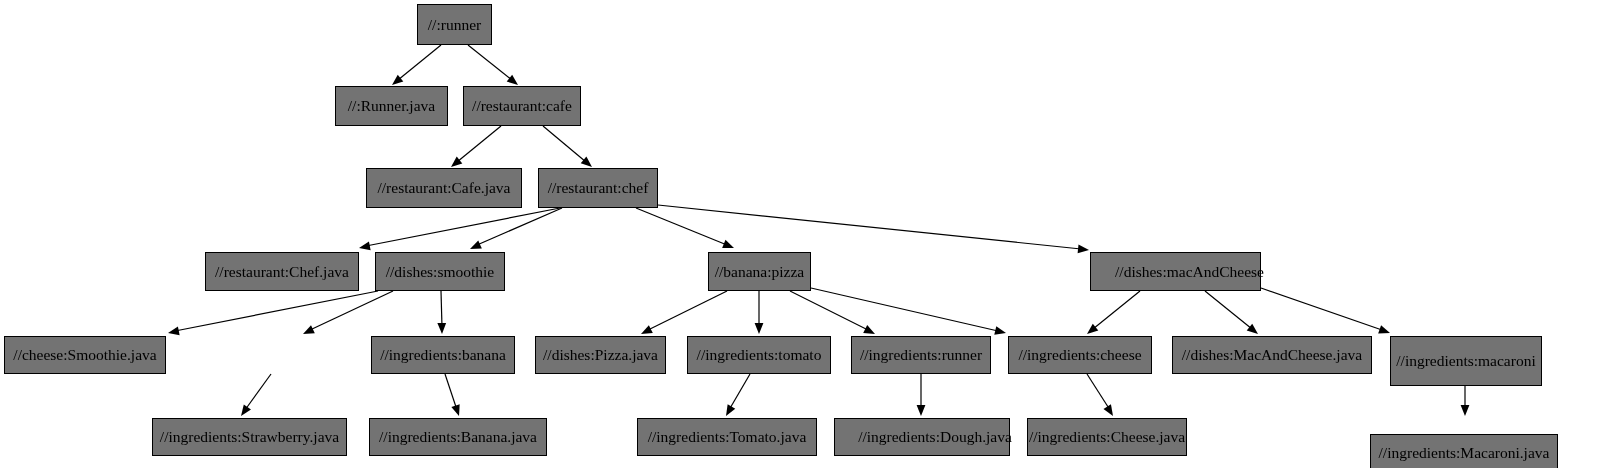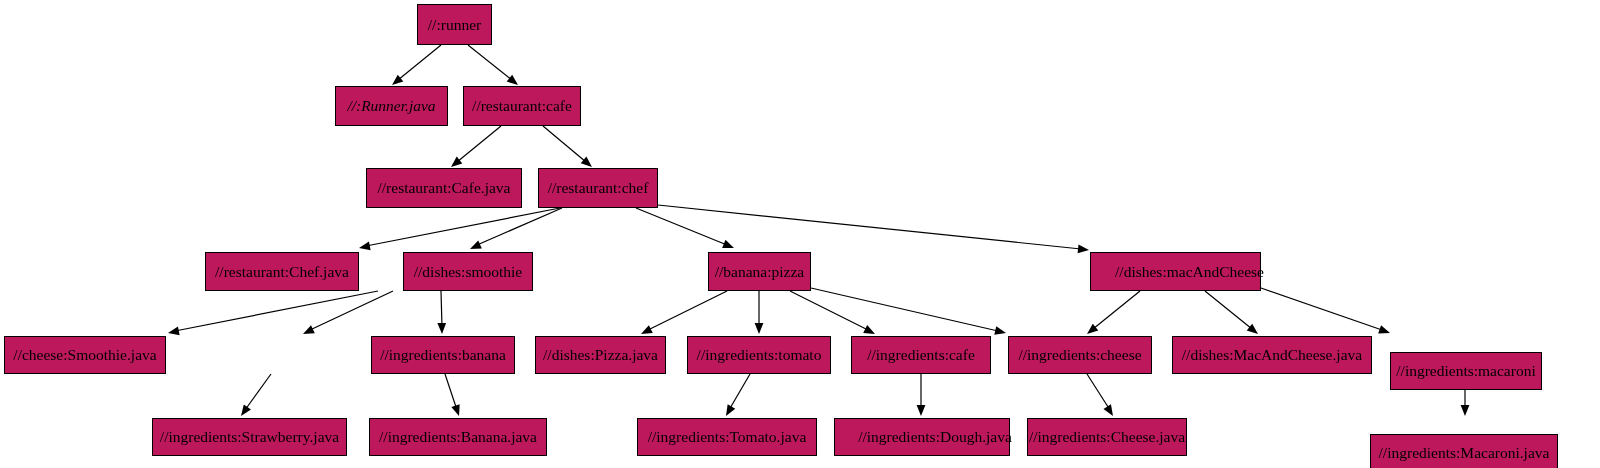--- a/index.html
+++ b/index.html
@@ -3,21 +3,21 @@
 <meta charset="utf-8">
 <style>
   html,body{margin:0;padding:0;background:#ffffff;}
   body{width:1600px;height:468px;font-family:"Liberation Serif","DejaVu Serif",serif;}
   #graph{position:relative;width:1600px;height:468px;overflow:hidden;}
   #edges{position:absolute;left:0;top:0;width:1600px;height:468px;}
   .node{
     position:absolute;
     box-sizing:border-box;
     border:1px solid #000000;
-    background:#be185d;
+    background:#737373;
     display:flex;
     align-items:center;
     justify-content:center;
     color:#000000;
     font-size:15.5px;
     line-height:1;
     white-space:nowrap;
     z-index:2;
   }
 </style>
@@ -69,35 +69,35 @@
       <path d="M750,374 L729,410" stroke="#000000" stroke-width="1.2" fill="none"></path>
       <polygon points="726,416 727.6372584965776,404.26631410786086 735.2777981472728,408.632336765401" fill="#000000"></polygon>
       <path d="M921,374 L921,410" stroke="#000000" stroke-width="1.2" fill="none"></path>
       <polygon points="921,416 916.6,405 925.4,405" fill="#000000"></polygon>
       <path d="M1087,374 L1110,410" stroke="#000000" stroke-width="1.2" fill="none"></path>
       <polygon points="1113,416 1103.468932593794,408.9630436907452 1110.9512658846472,404.3311230821218" fill="#000000"></polygon>
       <path d="M1465,374 L1465,410" stroke="#000000" stroke-width="1.2" fill="none"></path>
       <polygon points="1465,416 1460.6,405 1469.4,405" fill="#000000"></polygon>
     </svg>
 <div class="node" style="left: 417px; top: 4px; width: 75px; height: 41px;">//:runner</div>
-    <div class="node" style="left: 335px; top: 86px; width: 113px; height: 40px; font-style: italic;">//:Runner.java</div>
+    <div class="node" style="left: 335px; top: 86px; width: 113px; height: 40px;">//:Runner.java</div>
     <div class="node" style="left: 463px; top: 86px; width: 118px; height: 40px;">//restaurant:cafe</div>
     <div class="node" style="left: 366px; top: 168px; width: 156px; height: 40px;">//restaurant:Cafe.java</div>
     <div class="node" style="left: 538px; top: 168px; width: 120px; height: 40px;">//restaurant:chef</div>
     <div class="node" style="left: 205px; top: 252px; width: 154px; height: 39px;">//restaurant:Chef.java</div>
-    <div class="node" style="left: 375px; top: 252px; width: 130px; height: 39px; margin-left: 28px;">//dishes:smoothie</div>
+    <div class="node" style="left: 375px; top: 252px; width: 130px; height: 39px;">//dishes:smoothie</div>
     <div class="node" style="left: 708px; top: 252px; width: 103px; height: 39px;">//banana:pizza</div>
     <div class="node" style="left: 1090px; top: 252px; width: 171px; height: 39px; padding-left: 28px;">//dishes:macAndCheese</div>
     <div class="node" style="left: 4px; top: 336px; width: 162px; height: 38px;">//cheese:Smoothie.java</div>
     <div class="node" style="left: 371px; top: 336px; width: 144px; height: 38px;">//ingredients:banana</div>
     <div class="node" style="left: 535px; top: 336px; width: 131px; height: 38px;">//dishes:Pizza.java</div>
     <div class="node" style="left: 687px; top: 336px; width: 144px; height: 38px;">//ingredients:tomato</div>
-    <div class="node" style="left: 851px; top: 336px; width: 140px; height: 38px;">//ingredients:cafe</div>
+    <div class="node" style="left: 851px; top: 336px; width: 140px; height: 38px;">//ingredients:runner</div>
     <div class="node" style="left: 1008px; top: 336px; width: 144px; height: 38px;">//ingredients:cheese</div>
     <div class="node" style="left: 1172px; top: 336px; width: 200px; height: 38px;">//dishes:MacAndCheese.java</div>
-    <div class="node" style="left: 1390px; top: 336px; width: 152px; height: 38px; margin-top: 16px;">//ingredients:macaroni</div>
+    <div class="node" style="left: 1390px; top: 336px; width: 152px; height: 50px;">//ingredients:macaroni</div>
     <div class="node" style="left: 152px; top: 418px; width: 195px; height: 38px;">//ingredients:Strawberry.java</div>
     <div class="node" style="left: 369px; top: 418px; width: 178px; height: 38px;">//ingredients:Banana.java</div>
     <div class="node" style="left: 637px; top: 418px; width: 180px; height: 38px;">//ingredients:Tomato.java</div>
     <div class="node" style="left: 834px; top: 418px; width: 176px; height: 38px; padding-left: 26px;">//ingredients:Dough.java</div>
     <div class="node" style="left: 1027px; top: 418px; width: 160px; height: 38px;">//ingredients:Cheese.java</div>
     <div class="node" style="left: 1370px; top: 434px; width: 188px; height: 38px;">//ingredients:Macaroni.java</div>
   </div>
 
 </body></html>

